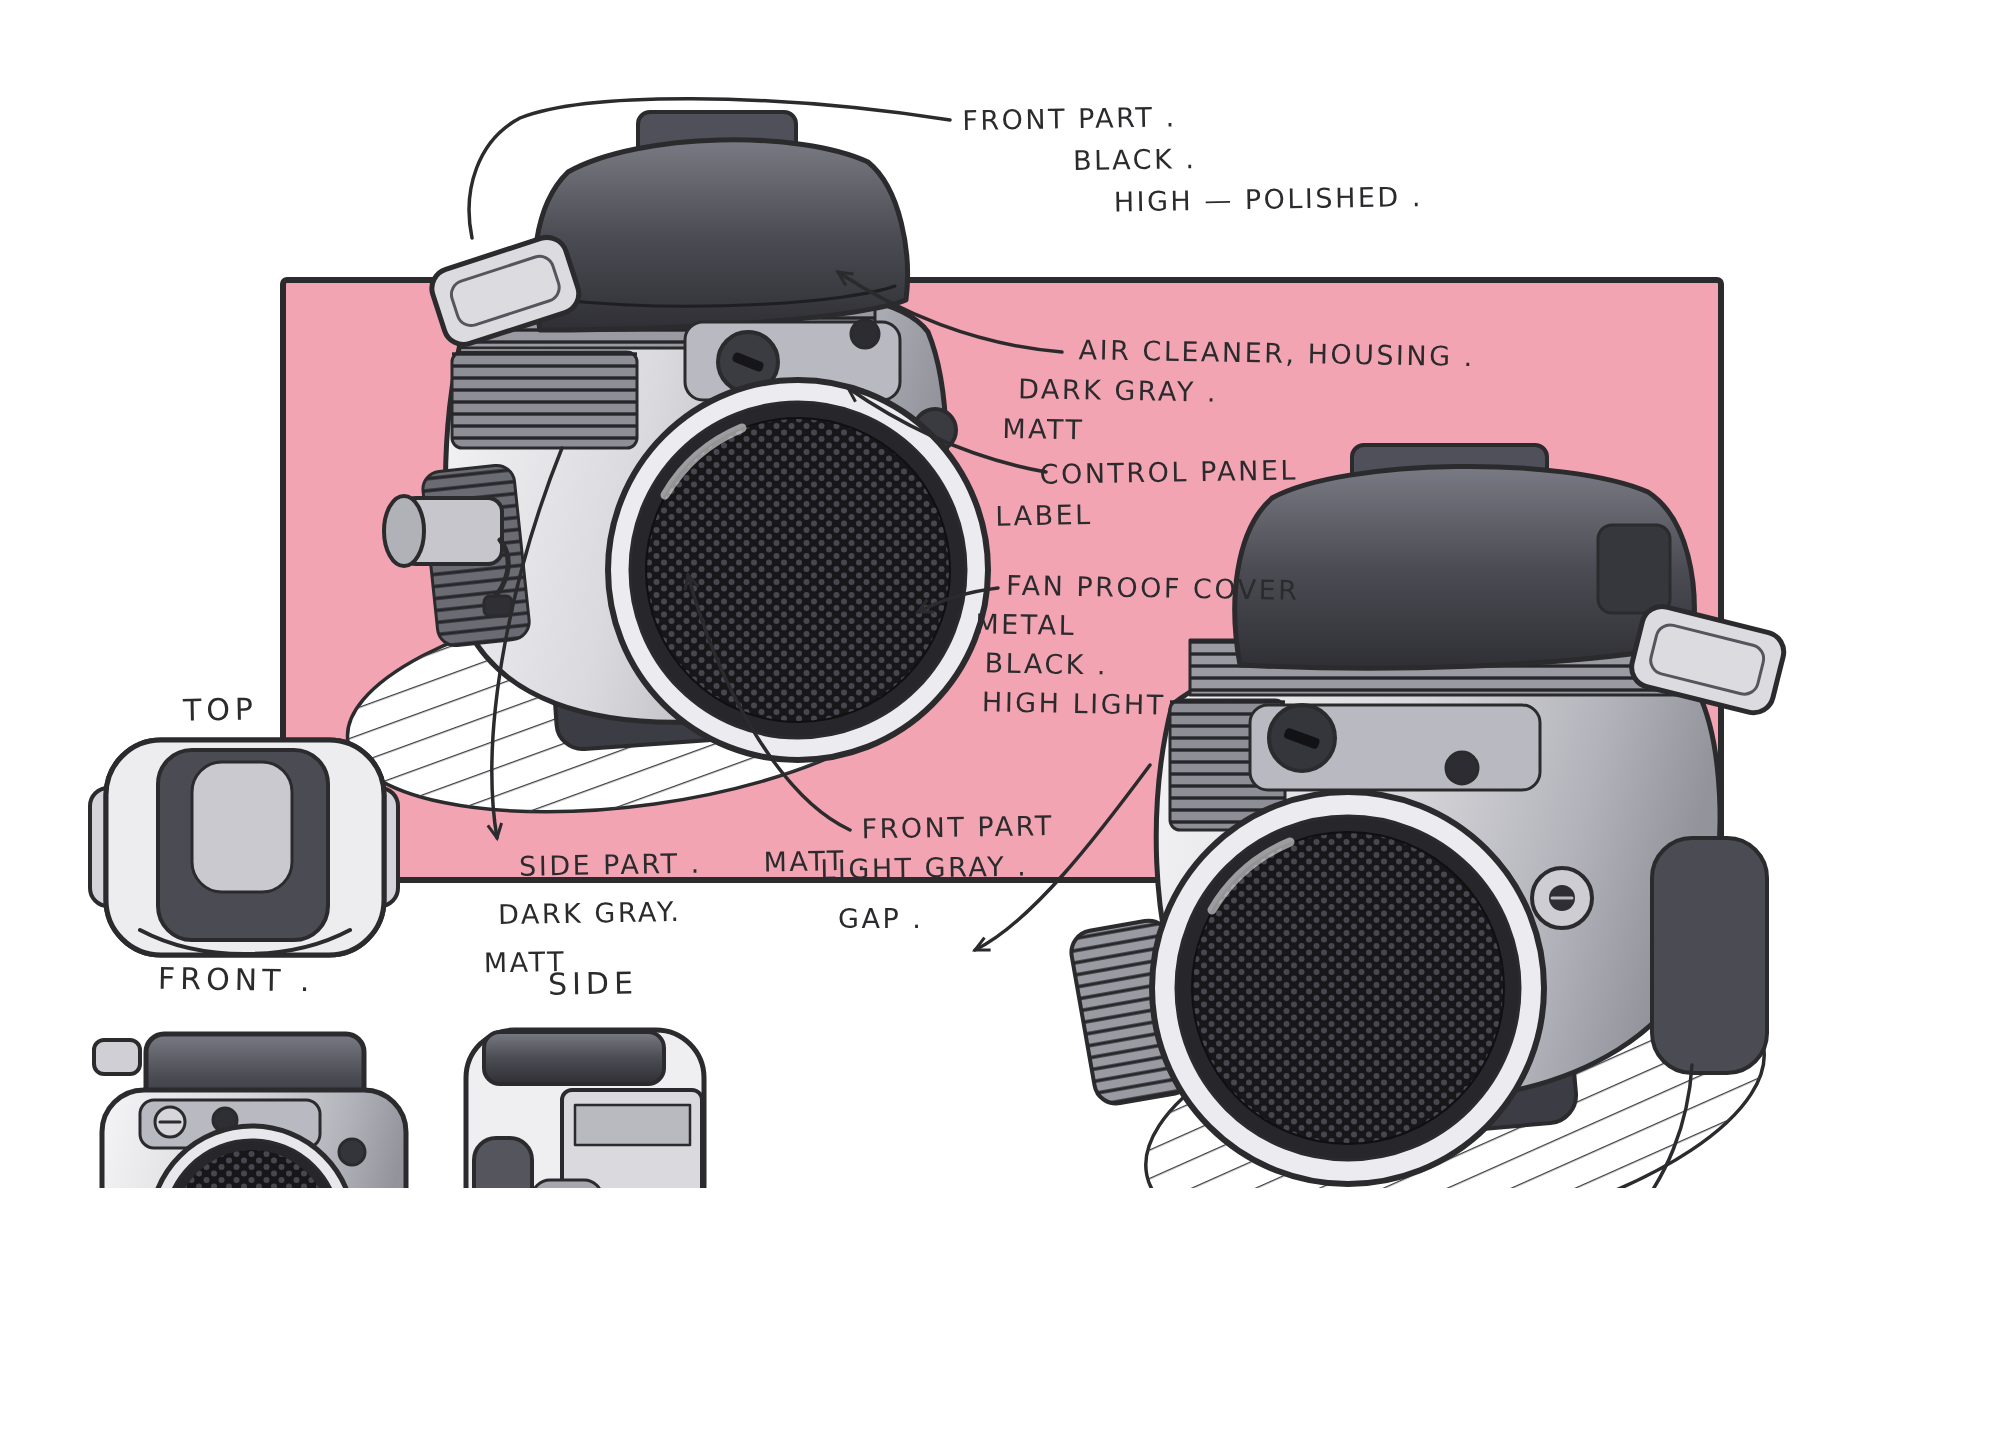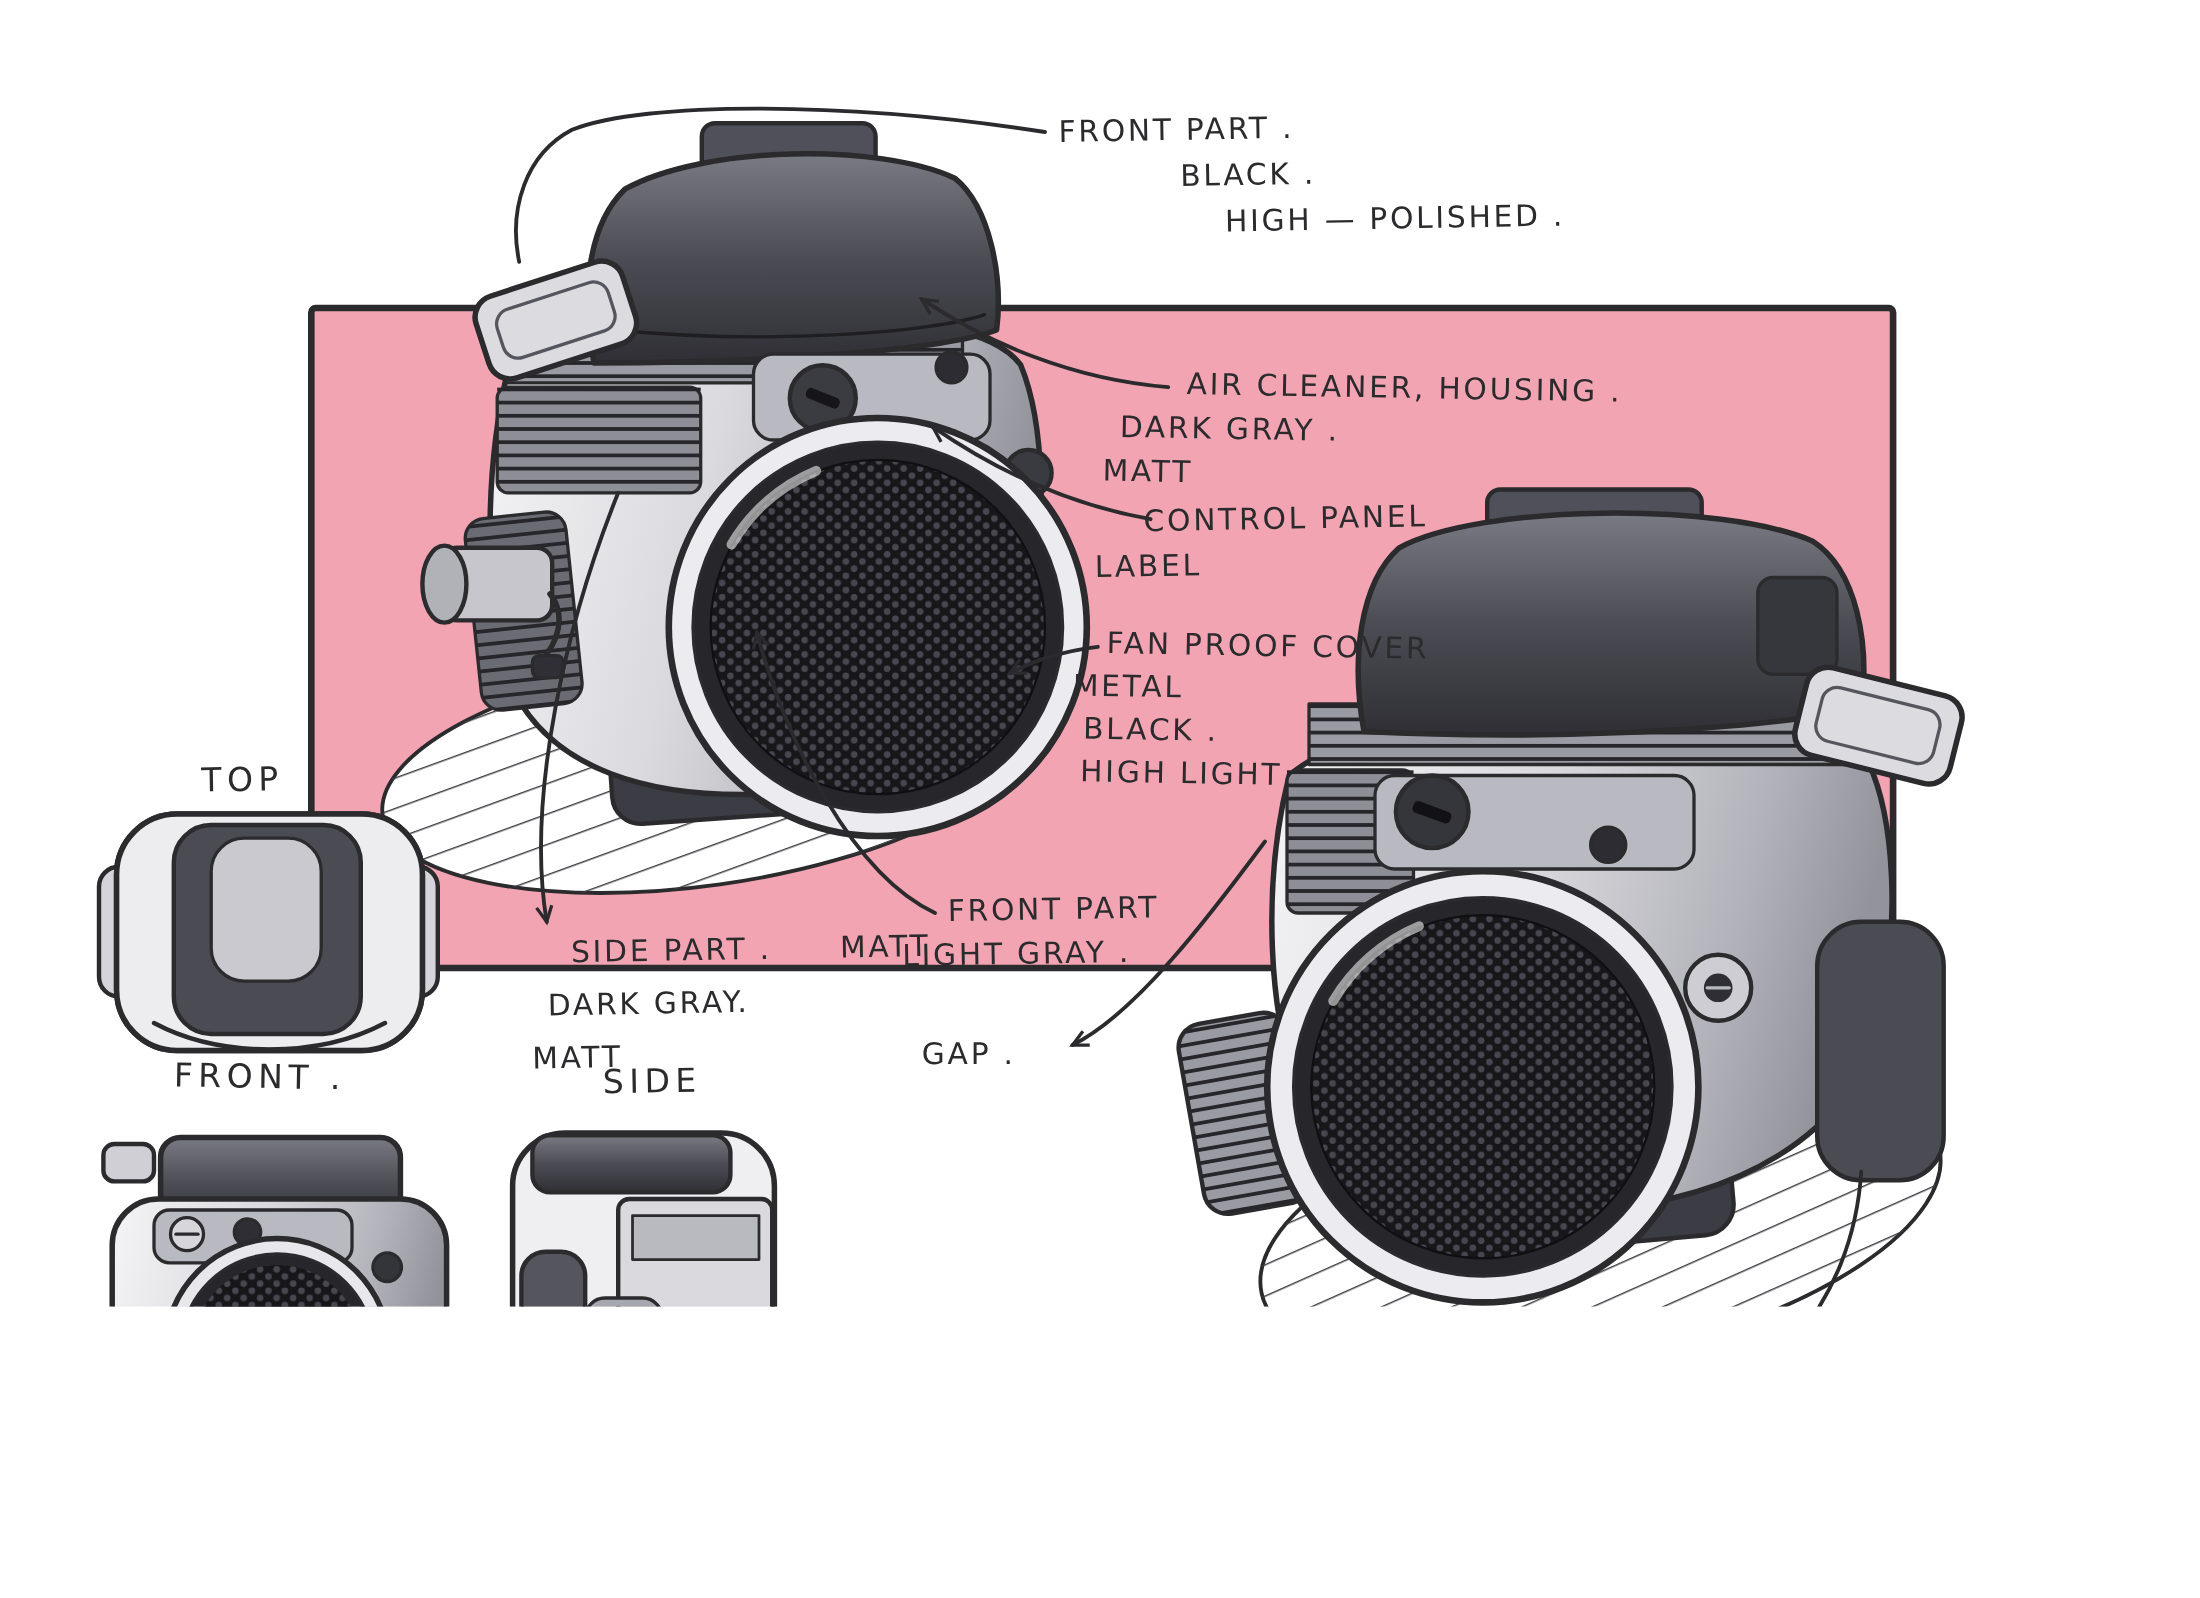--- a/index.html
+++ b/index.html
@@ -244,21 +244,21 @@
 </div>
 
 <div class="note r-m1" style="left:483px;top:840px;line-height:48px;">
   <span class="ln" style="margin-left:37px;">
     <span>SIDE PART .</span><span style="margin-left:62px;">MATT .</span>
   </span>
   <span class="ln" style="margin-left:15px;">DARK GRAY.</span>
   <span class="ln">MATT</span>
 </div>
 
-<div class="note" style="left:838px;top:938px;">
+<div class="note" style="left:838px;top:898px;">
   <span class="ln">GAP .</span>
 </div>
 
 <div class="note r-m1" style="left:1248px;top:1284px;">
   <span class="ln">LOOP</span>
 </div>
 
 <div class="viewlabel r-m1" style="left:183px;top:692px;">TOP</div>
 <div class="viewlabel r-1" style="left:158px;top:962px;">FRONT .</div>
 <div class="viewlabel r-m1" style="left:548px;top:966px;">SIDE</div>

